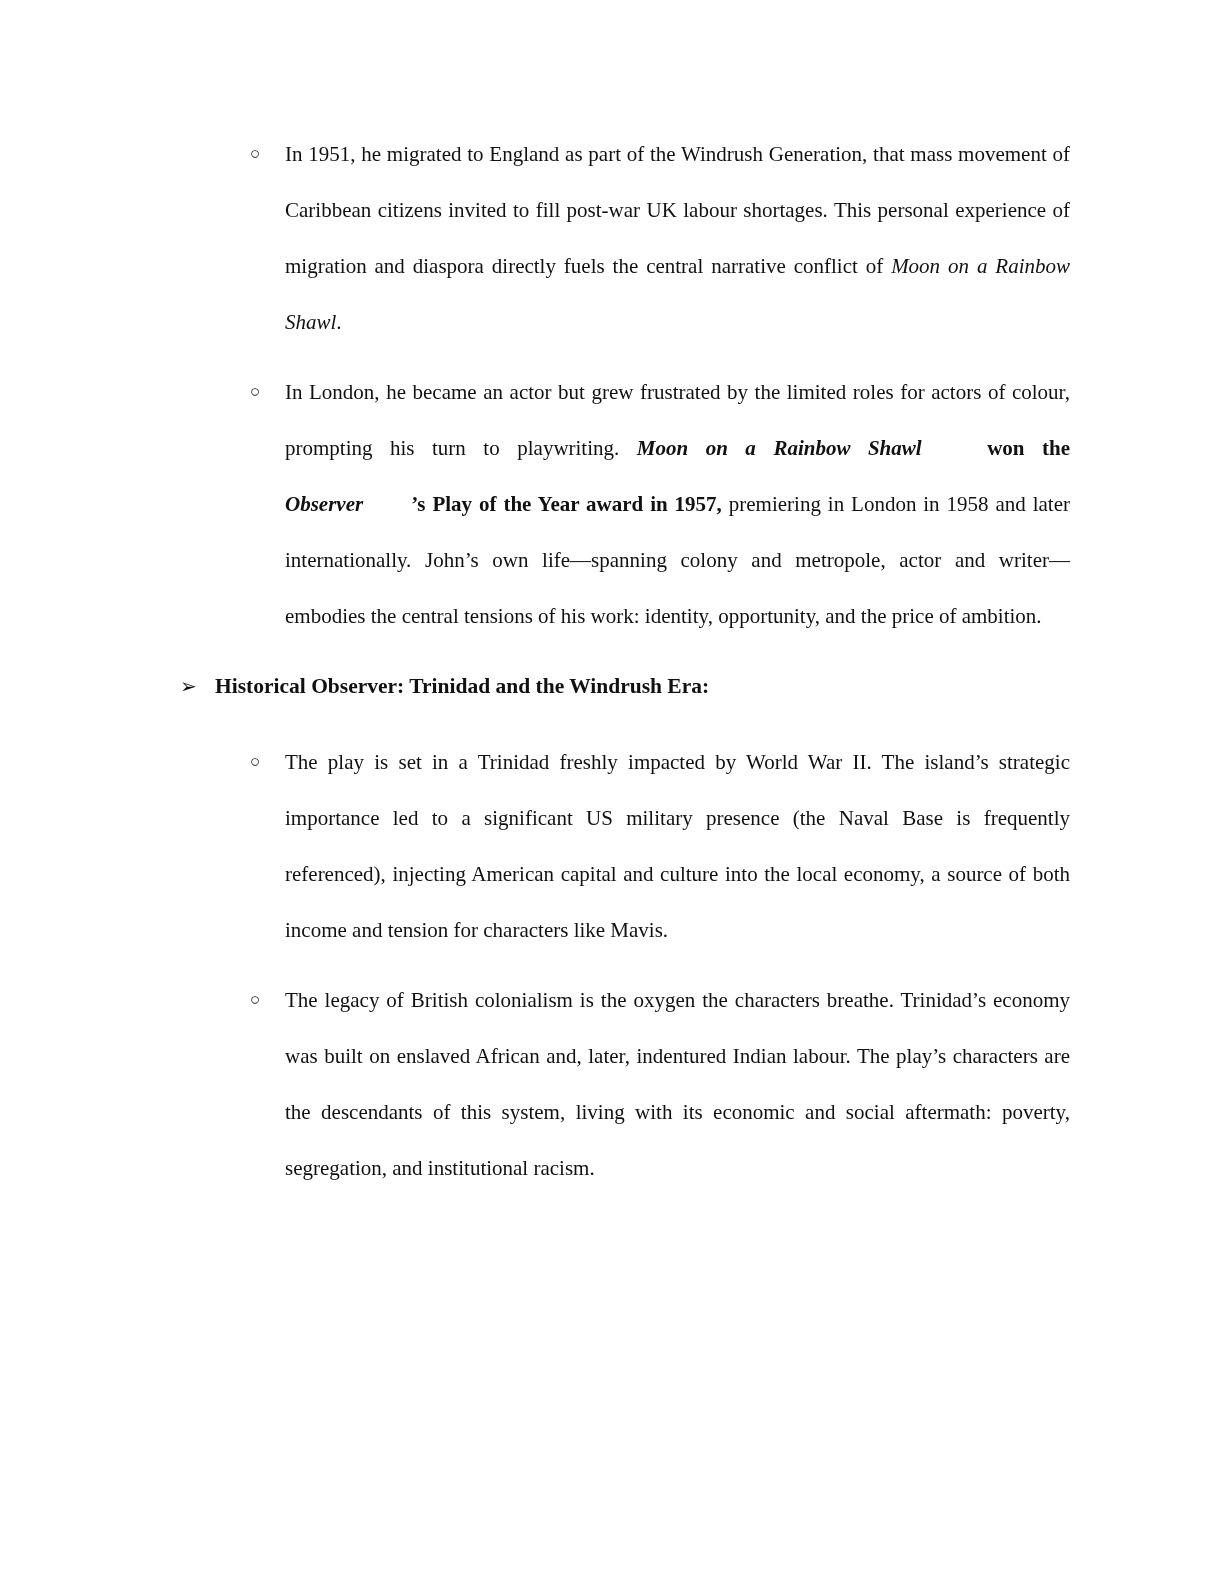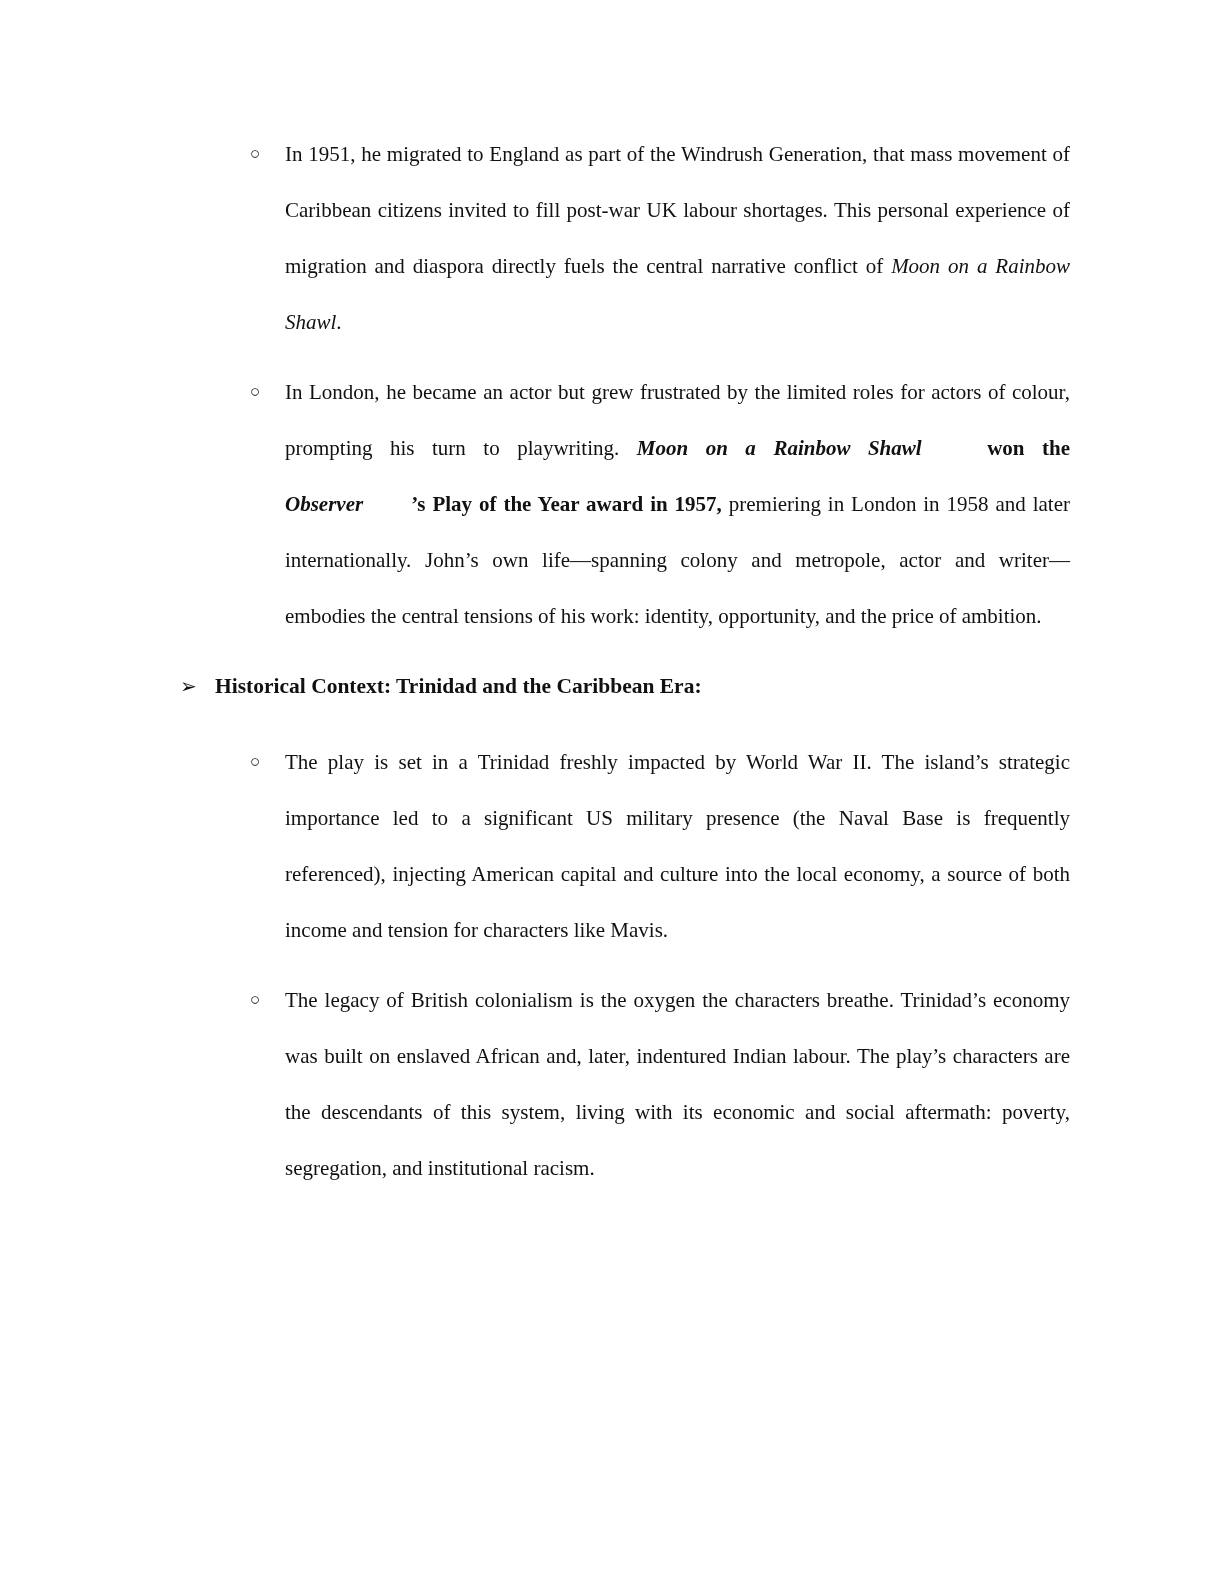--- a/index.html
+++ b/index.html
@@ -64,21 +64,21 @@
     <p class="text"><span>In 1951, he migrated to England as part of the Windrush Generation, that mass movement of Caribbean citizens invited to fill post-war UK labour shortages. This personal experience of migration and diaspora directly fuels the central narrative conflict of </span><span class="italic">Moon on a Rainbow Shawl</span><span>.</span></p>
   </div>
 
   <div class="row para-row">
     <span class="marker marker-circle">○</span>
     <p class="text"><span>In London, he became an actor but grew frustrated by the limited roles for actors of colour, prompting his turn to playwriting. </span><span class="bold-italic">Moon on a Rainbow Shawl</span><span class="bold"> won the </span><span class="bold-italic">Observer</span><span class="bold">’s Play of the Year award in 1957,</span><span> premiering in London in 1958 and later internationally. John’s own life—spanning colony and metropole, actor and writer—embodies the central tensions of his work: identity, opportunity, and the price of ambition.</span></p>
   </div>
 
   <div class="row heading-row">
     <span class="heading-marker">➢</span>
-    <h2 class="heading-text">Historical Context: Trinidad and the Caribbean Era:</h2>
+    <h2 class="heading-text">Historical Observer: Trinidad and the Windrush Era:</h2>
   </div>
 
   <div class="row para-row">
     <span class="marker marker-circle">○</span>
     <p class="text"><span>The play is set in a Trinidad freshly impacted by World War II. The island’s strategic importance led to a significant US military presence (the Naval Base is frequently referenced), injecting American capital and culture into the local economy, a source of both income and tension for characters like Mavis.</span></p>
   </div>
 
   <div class="row para-row">
     <span class="marker marker-circle">○</span>
     <p class="text"><span>The legacy of British colonialism is the oxygen the characters breathe. Trinidad’s economy was built on enslaved African and, later, indentured Indian labour. The play’s characters are the descendants of this system, living with its economic and social aftermath: poverty, segregation, and institutional racism.</span></p>

